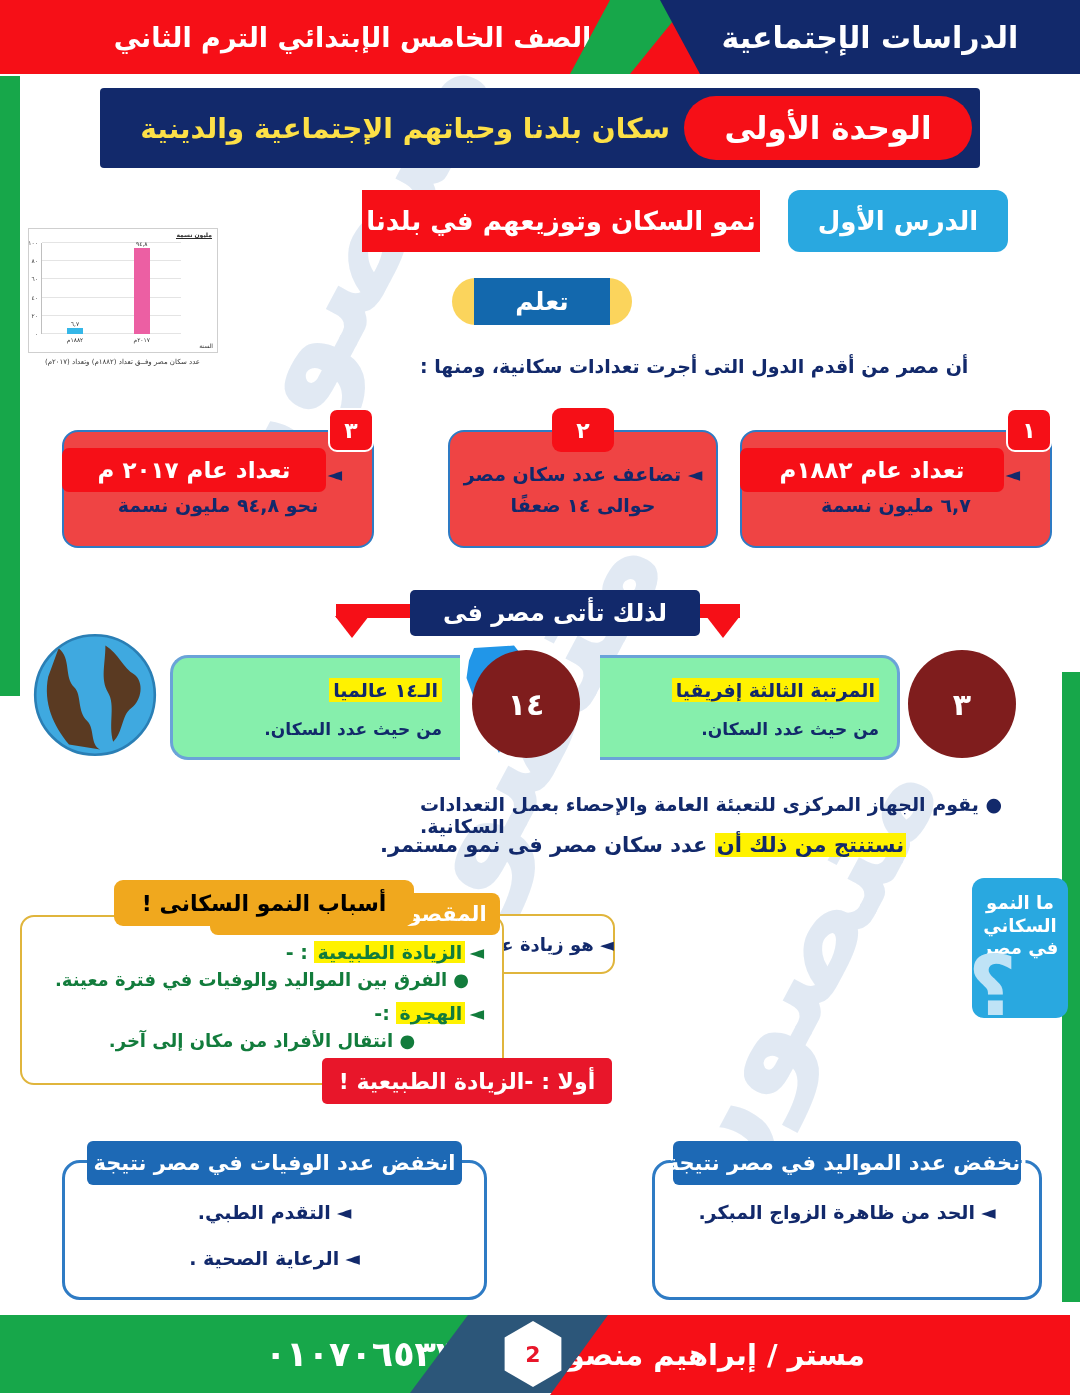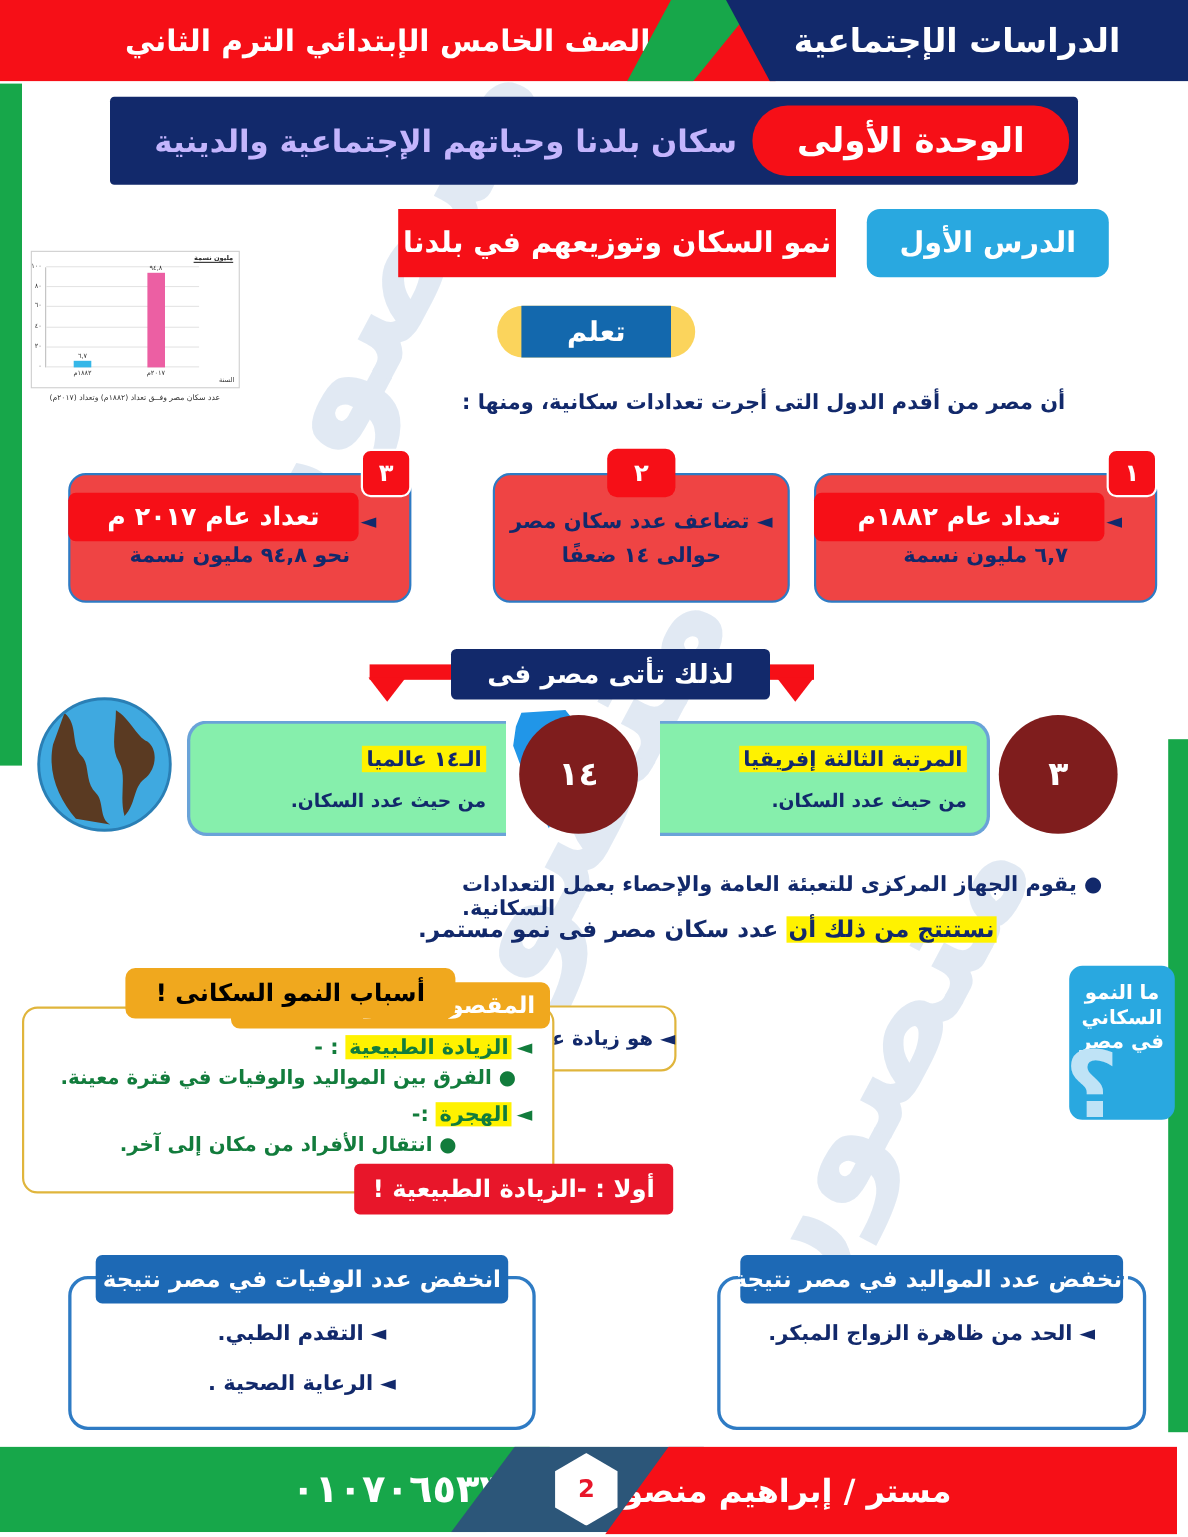--- a/index.html
+++ b/index.html
@@ -65,21 +65,21 @@
     background: #12296b; border-radius: 4px; z-index: 2;
     display: flex; align-items: center;
   }
   .unit-badge {
     position: absolute; right: 8px; top: 8px; width: 288px; height: 64px;
     background: #f60f17; border-radius: 34px;
     display: flex; align-items: center; justify-content: center;
     color: #fff; font-weight: bold; font-size: 31px;
   }
   .unit-text {
-    color: #c4b5fd; font-weight: bold; font-size: 28px;
+    color: #fde047; font-weight: bold; font-size: 28px;
     margin-right: 310px; white-space: nowrap;
   }
 
   
   .lesson-chip {
     position: absolute; top: 190px; right: 72px; width: 220px; height: 62px;
     background: #29a8e0; border-radius: 12px; z-index: 2;
     display: flex; align-items: center; justify-content: center;
     color: #fff; font-weight: bold; font-size: 26px;
   }

